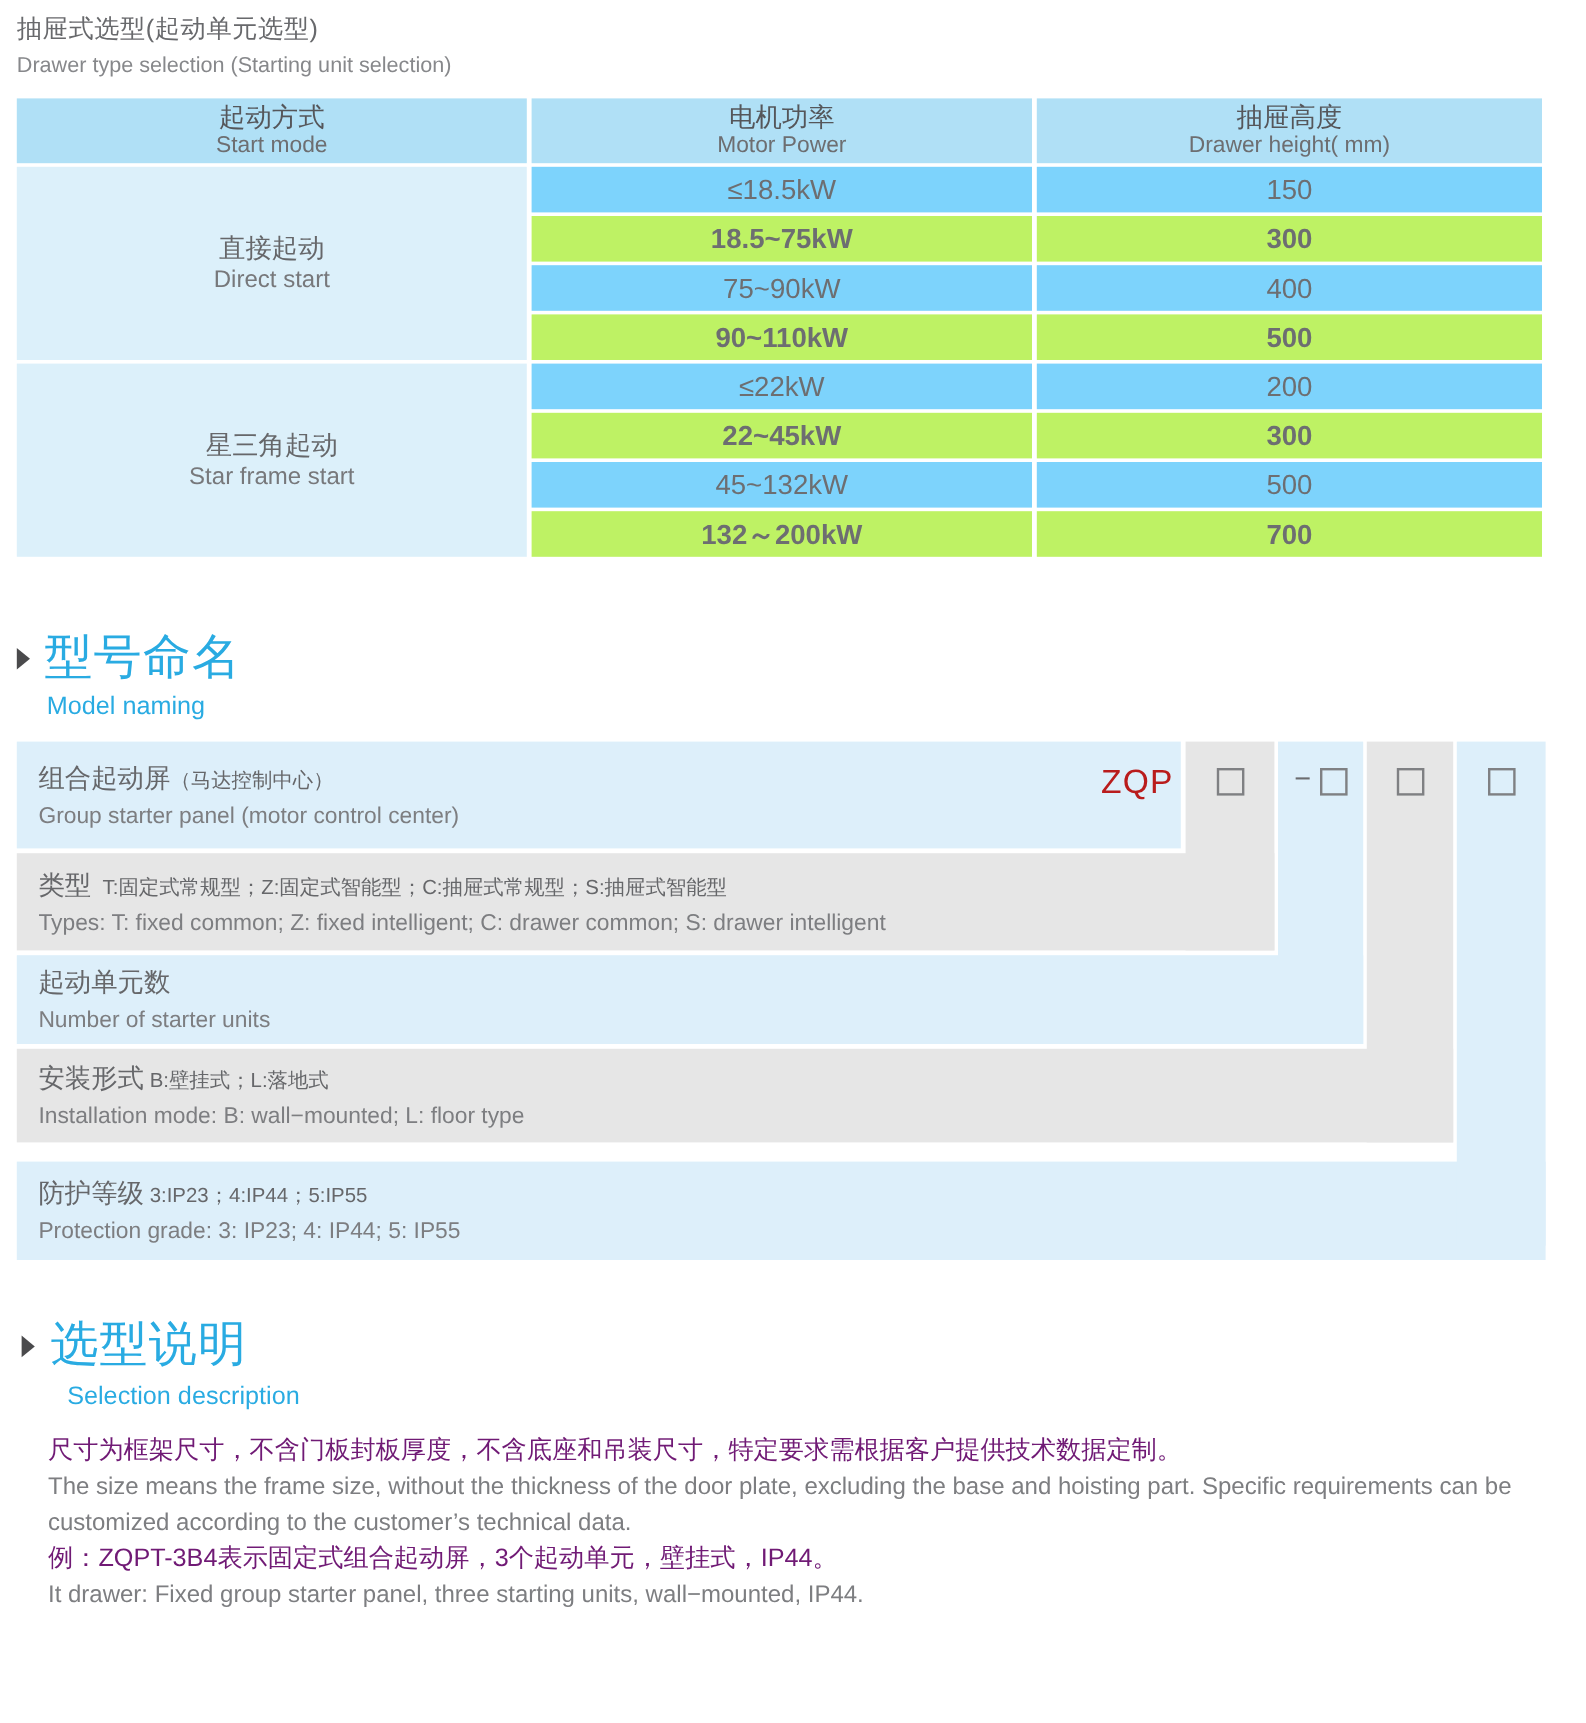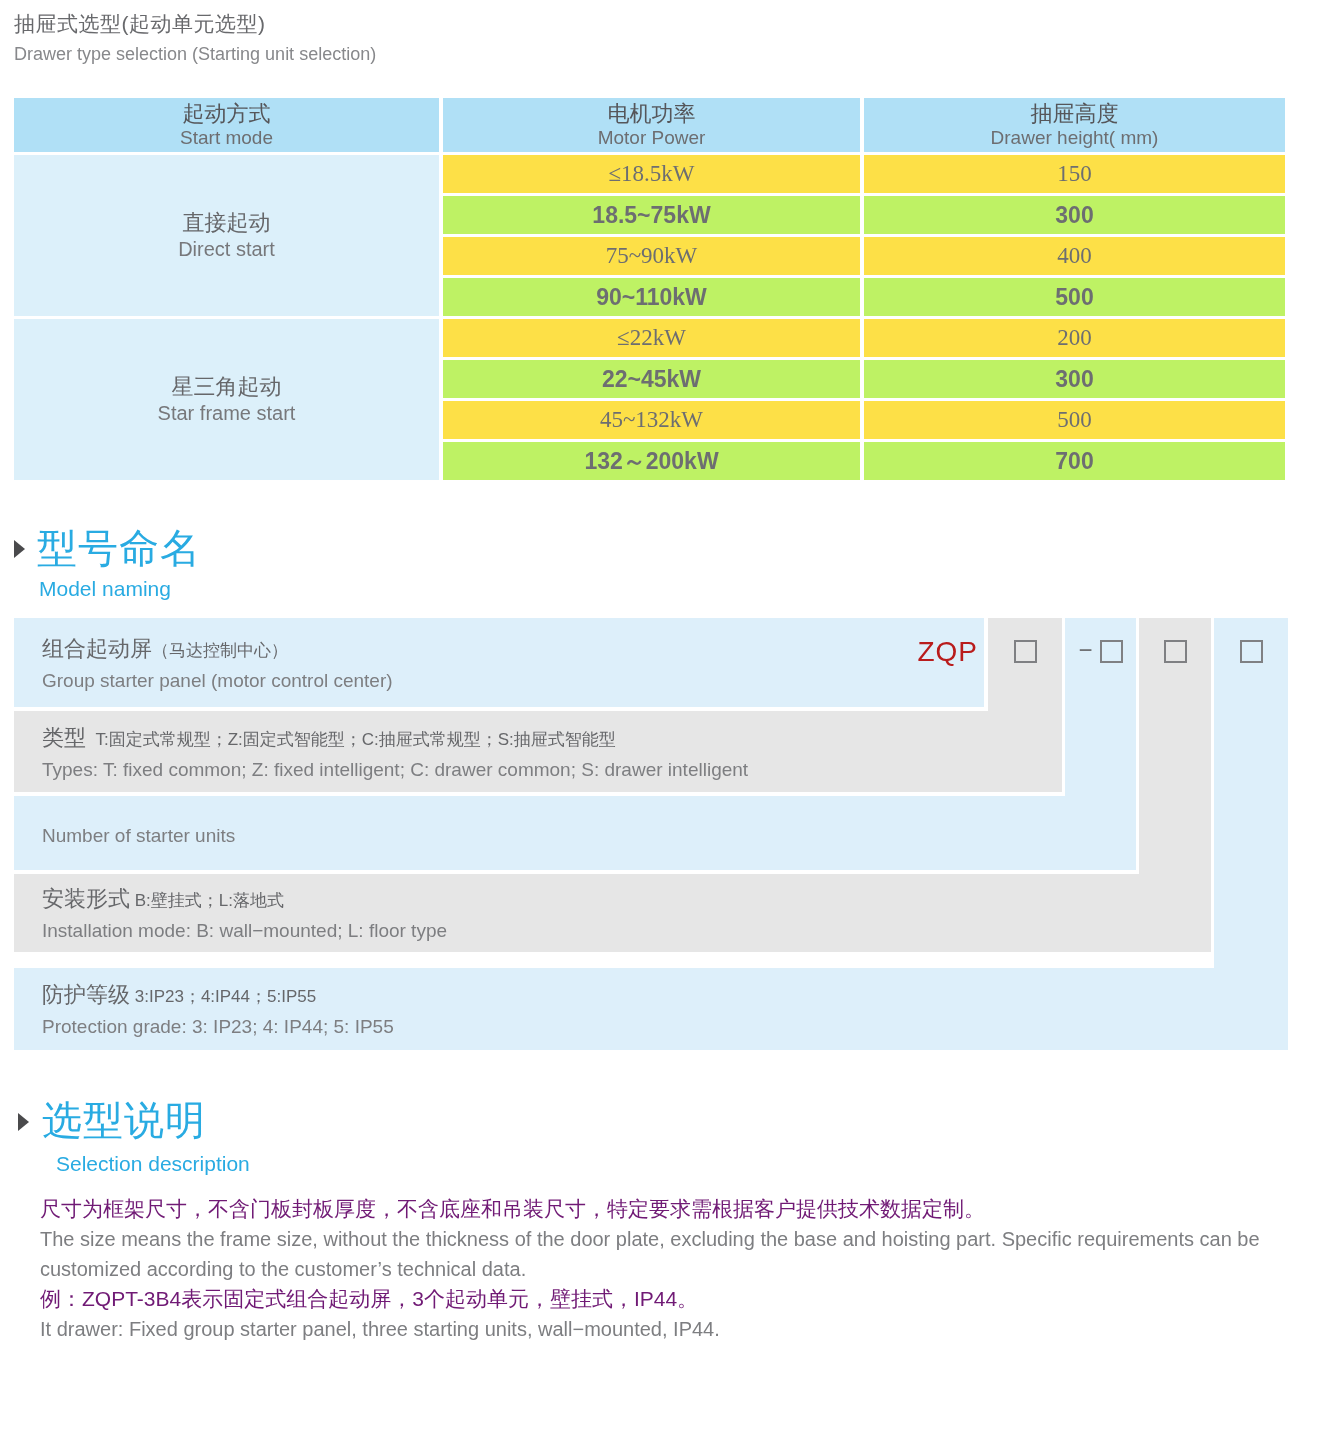--- a/index.html
+++ b/index.html
@@ -8,46 +8,46 @@
   #page { position:relative; width:1322px; height:1436px; background:#ffffff; overflow:hidden; }
 
   
   .page-title { position:absolute; left:14px; top:10px; }
   .page-title .cn { font-size:21px; color:#68696c; letter-spacing:0.5px; }
   .page-title .en { font-size:18px; color:#87888b; margin-top:6px; }
 
   
   .sel-table { position:absolute; left:14px; top:82px; width:1271px;
     display:grid; grid-template-columns:425px 417px 421px; column-gap:4px; row-gap:3px;
-    grid-template-rows:54px repeat(8, 38px);margin-top:16px; }
+    grid-template-rows:54px repeat(8, 38px); }
   .th { background:#b0e0f6; display:flex; flex-direction:column; align-items:center; justify-content:center; }
   .th .cn { font-size:22px; color:#55565a; line-height:26px; }
   .th .en { font-size:19px; color:#6d6e71; line-height:22px; }
   .group-cell { background:#dcf0fa; display:flex; flex-direction:column; align-items:center; justify-content:center; }
   .group-cell .cn { font-size:22px; color:#66676a; line-height:28px; }
   .group-cell .en { font-size:20px; color:#77787b; line-height:25px; }
   .cell { display:flex; align-items:center; justify-content:center; font-size:23px; color:#6d6e71; }
-  .row-a { background:#fde047;font-family:Liberation Serif, serif; }
+  .row-a { background:#7dd3fc; }
   .row-b { background:#bef264;font-weight:bold; }
   .g1 { grid-row:2 / span 4; grid-column:1; }
   .g2 { grid-row:6 / span 4; grid-column:1; }
 
   
   .sec-head { position:absolute; }
   .tri { position:absolute; width:0; height:0; border-top:9px solid transparent;
          border-bottom:9px solid transparent; border-left:11px solid #4a4a4c; }
   .sec-cn { color:#29abe2; font-size:40px; line-height:44px; letter-spacing:1px; }
   .sec-en { color:#29abe2; font-size:21px; }
 
   
   .naming { position:absolute; left:14px; top:618px; width:1274px; height:420px; }
   .nrow, .ncol { position:absolute; }
   .bg-blue { background:#ddeffa; }
   .bg-gray { background:#e6e6e6; }
-  .nrow { left:0; display:flex; flex-direction:column; justify-content:center; padding-left:28px; }
+  .nrow { left:0; display:flex; flex-direction:column; justify-content:center; padding-left:18px; }
   .nrow .cnline { color:#66676a; }
   .nrow .cn-main { font-size:22px; }
   .nrow .cn-sub  { font-size:17px; }
   .nrow .enline { font-size:19px; color:#7d7e81; margin-top:6px; }
   .n-r1 { top:0;   height:89px; width:970px; }
   .n-r2 { top:93px;  height:81px; width:1048px; }
   .n-r3 { top:178px; height:74px; width:1122px; }
   .n-r4 { top:256px; height:78px; width:1197px; }
   .n-r5 { top:350px; height:82px; width:1274px; }
   .n-c1 { left:974px;  width:74px; top:0; height:174px; }
@@ -131,20 +131,21 @@
       <div class="enline">Group starter panel (motor control center)</div>
       <div class="zqp">ZQP</div>
     </div>
 
     <div class="nrow bg-gray n-r2">
       <div class="cnline"><span class="cn-main">类型</span><span class="cn-sub">&nbsp;&nbsp;</span><span class="cn-sub">T:固定式常规型；Z:固定式智能型；C:抽屉式常规型；S:抽屉式智能型</span></div>
       <div class="enline">Types: T: fixed common; Z: fixed intelligent; C: drawer common; S: drawer intelligent</div>
     </div>
 
     <div class="nrow bg-blue n-r3">
+      <div class="cnline"><span class="cn-main">起动单元数</span></div>
       <div class="enline">Number  of  starter  units</div>
     </div>
 
     <div class="nrow bg-gray n-r4">
       <div class="cnline"><span class="cn-main">安装形式</span><span class="cn-sub">&nbsp;</span><span class="cn-sub">B:壁挂式；L:落地式</span></div>
       <div class="enline">Installation mode: B: wall−mounted; L: floor type</div>
     </div>
 
     <div class="nrow bg-blue n-r5">
       <div class="cnline"><span class="cn-main">防护等级</span><span class="cn-sub">&nbsp;</span><span class="cn-sub">3:IP23；4:IP44；5:IP55</span></div>

